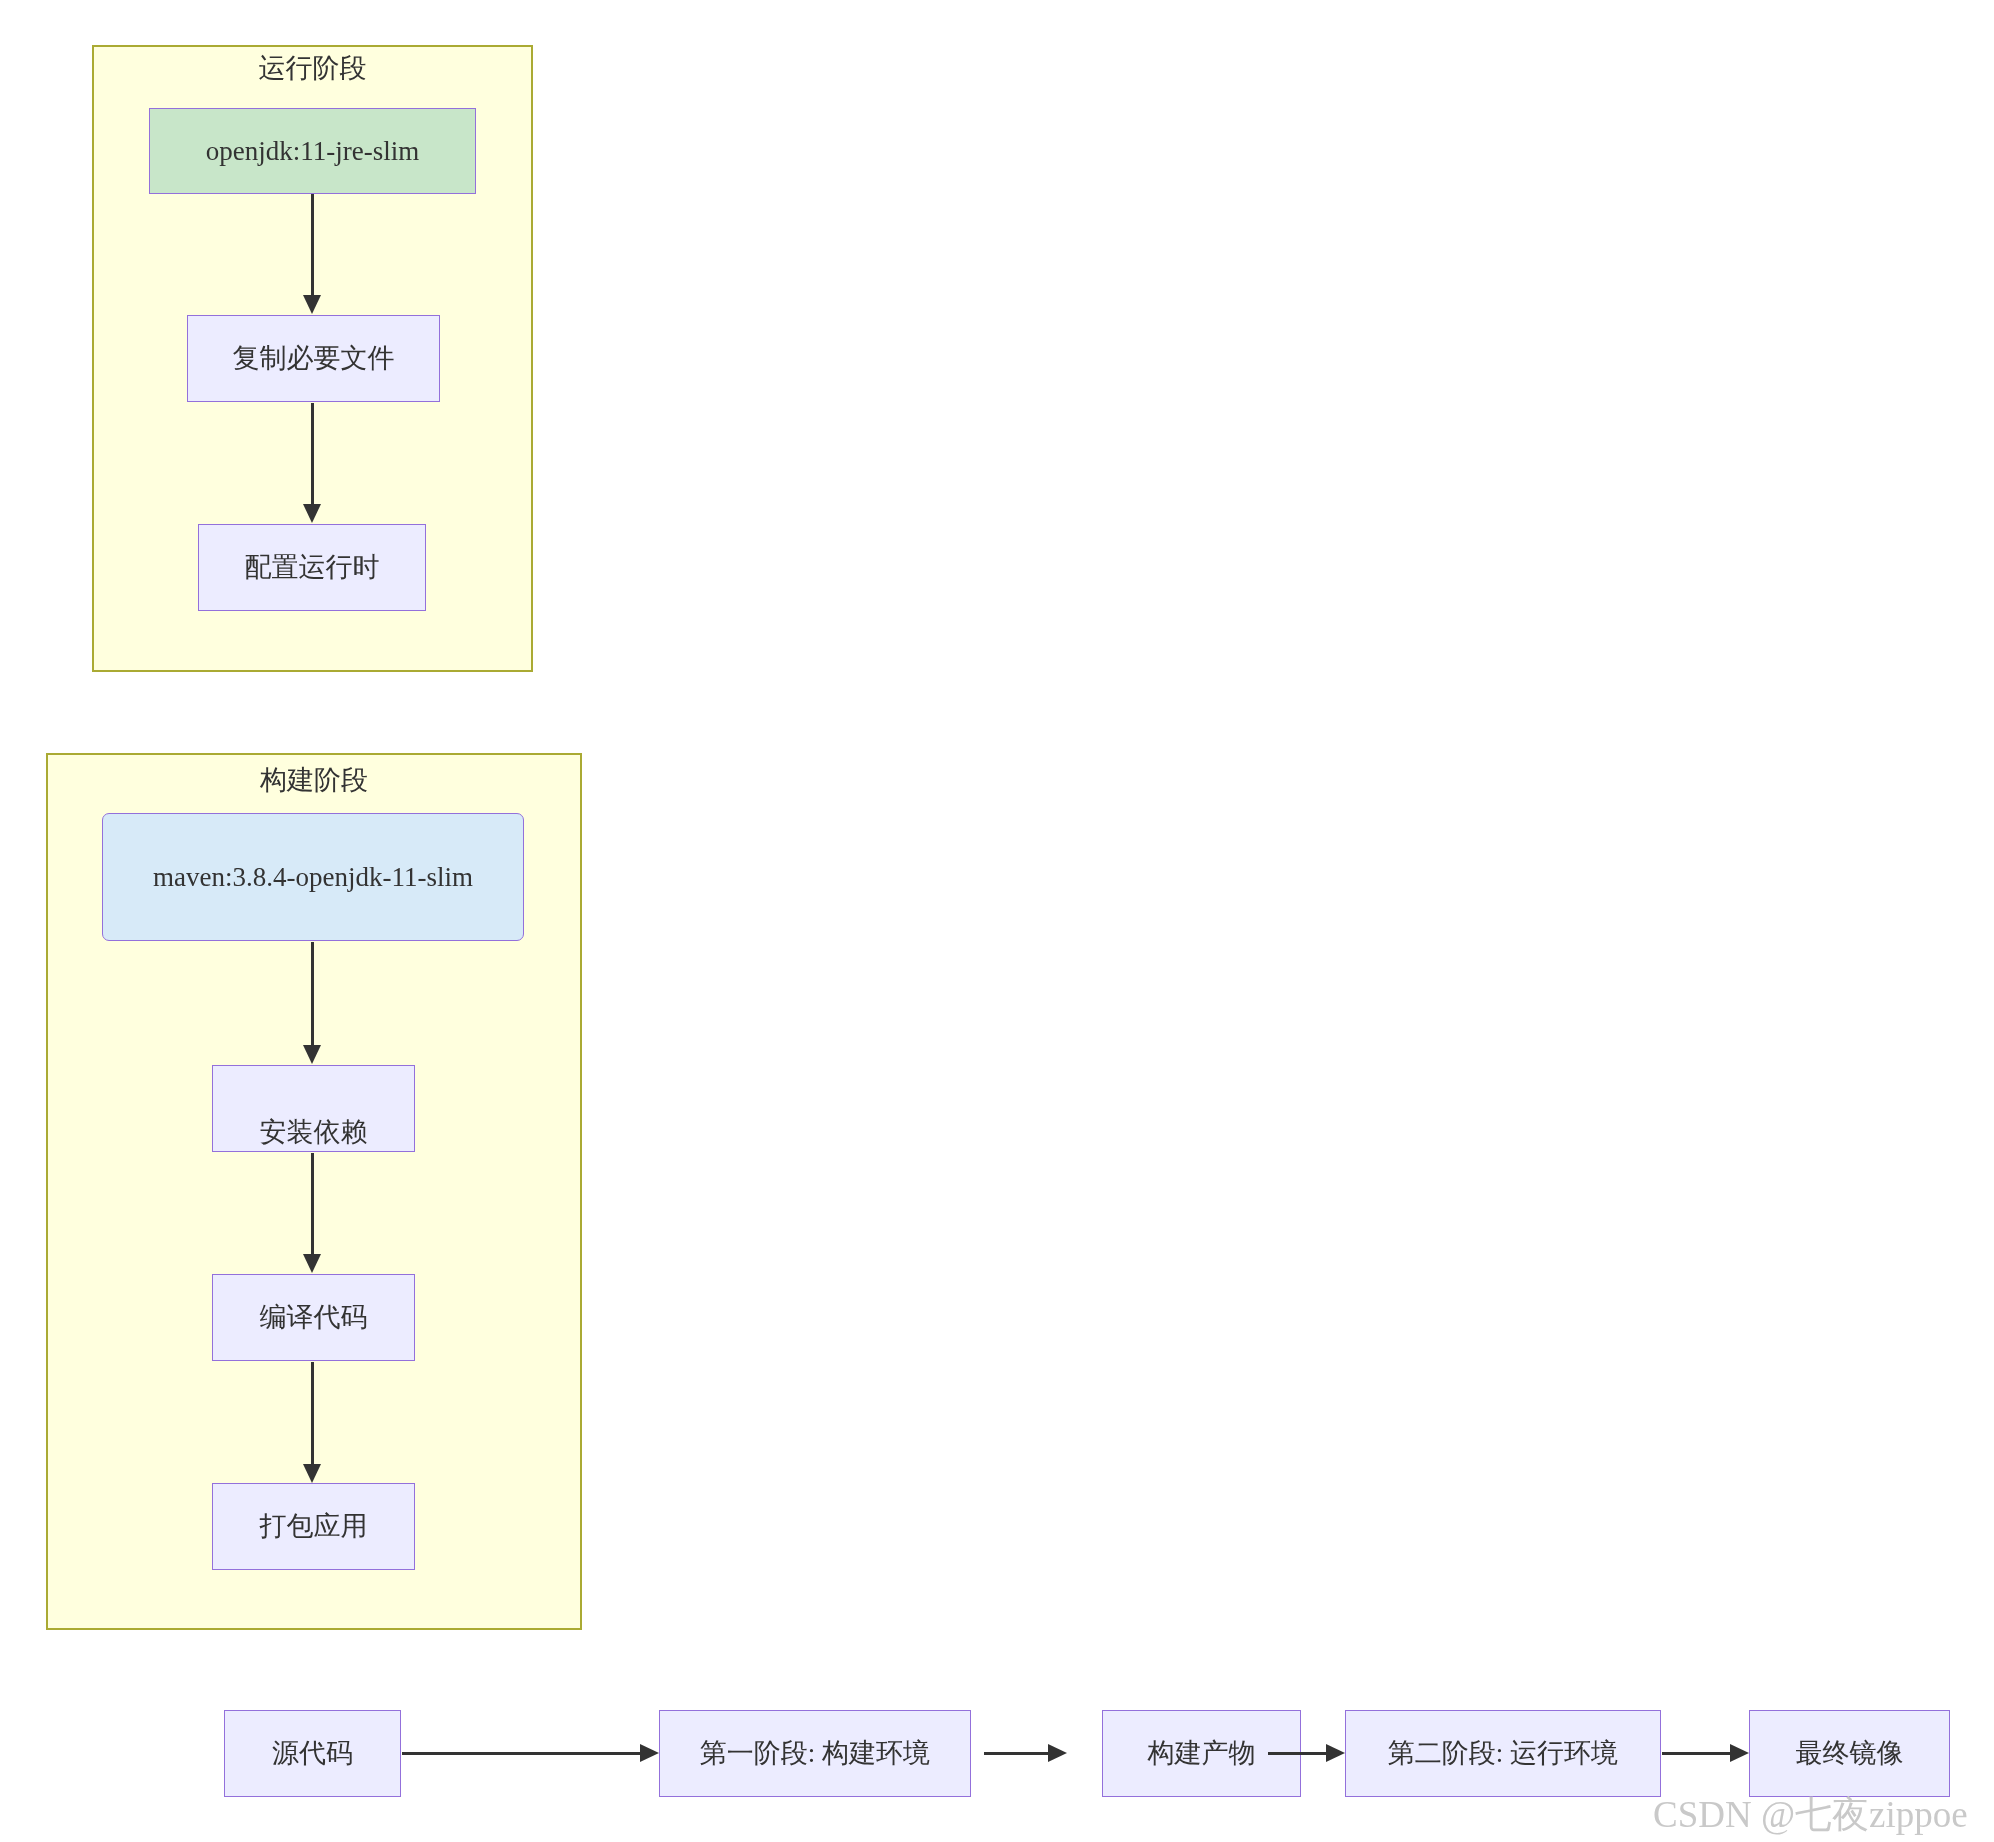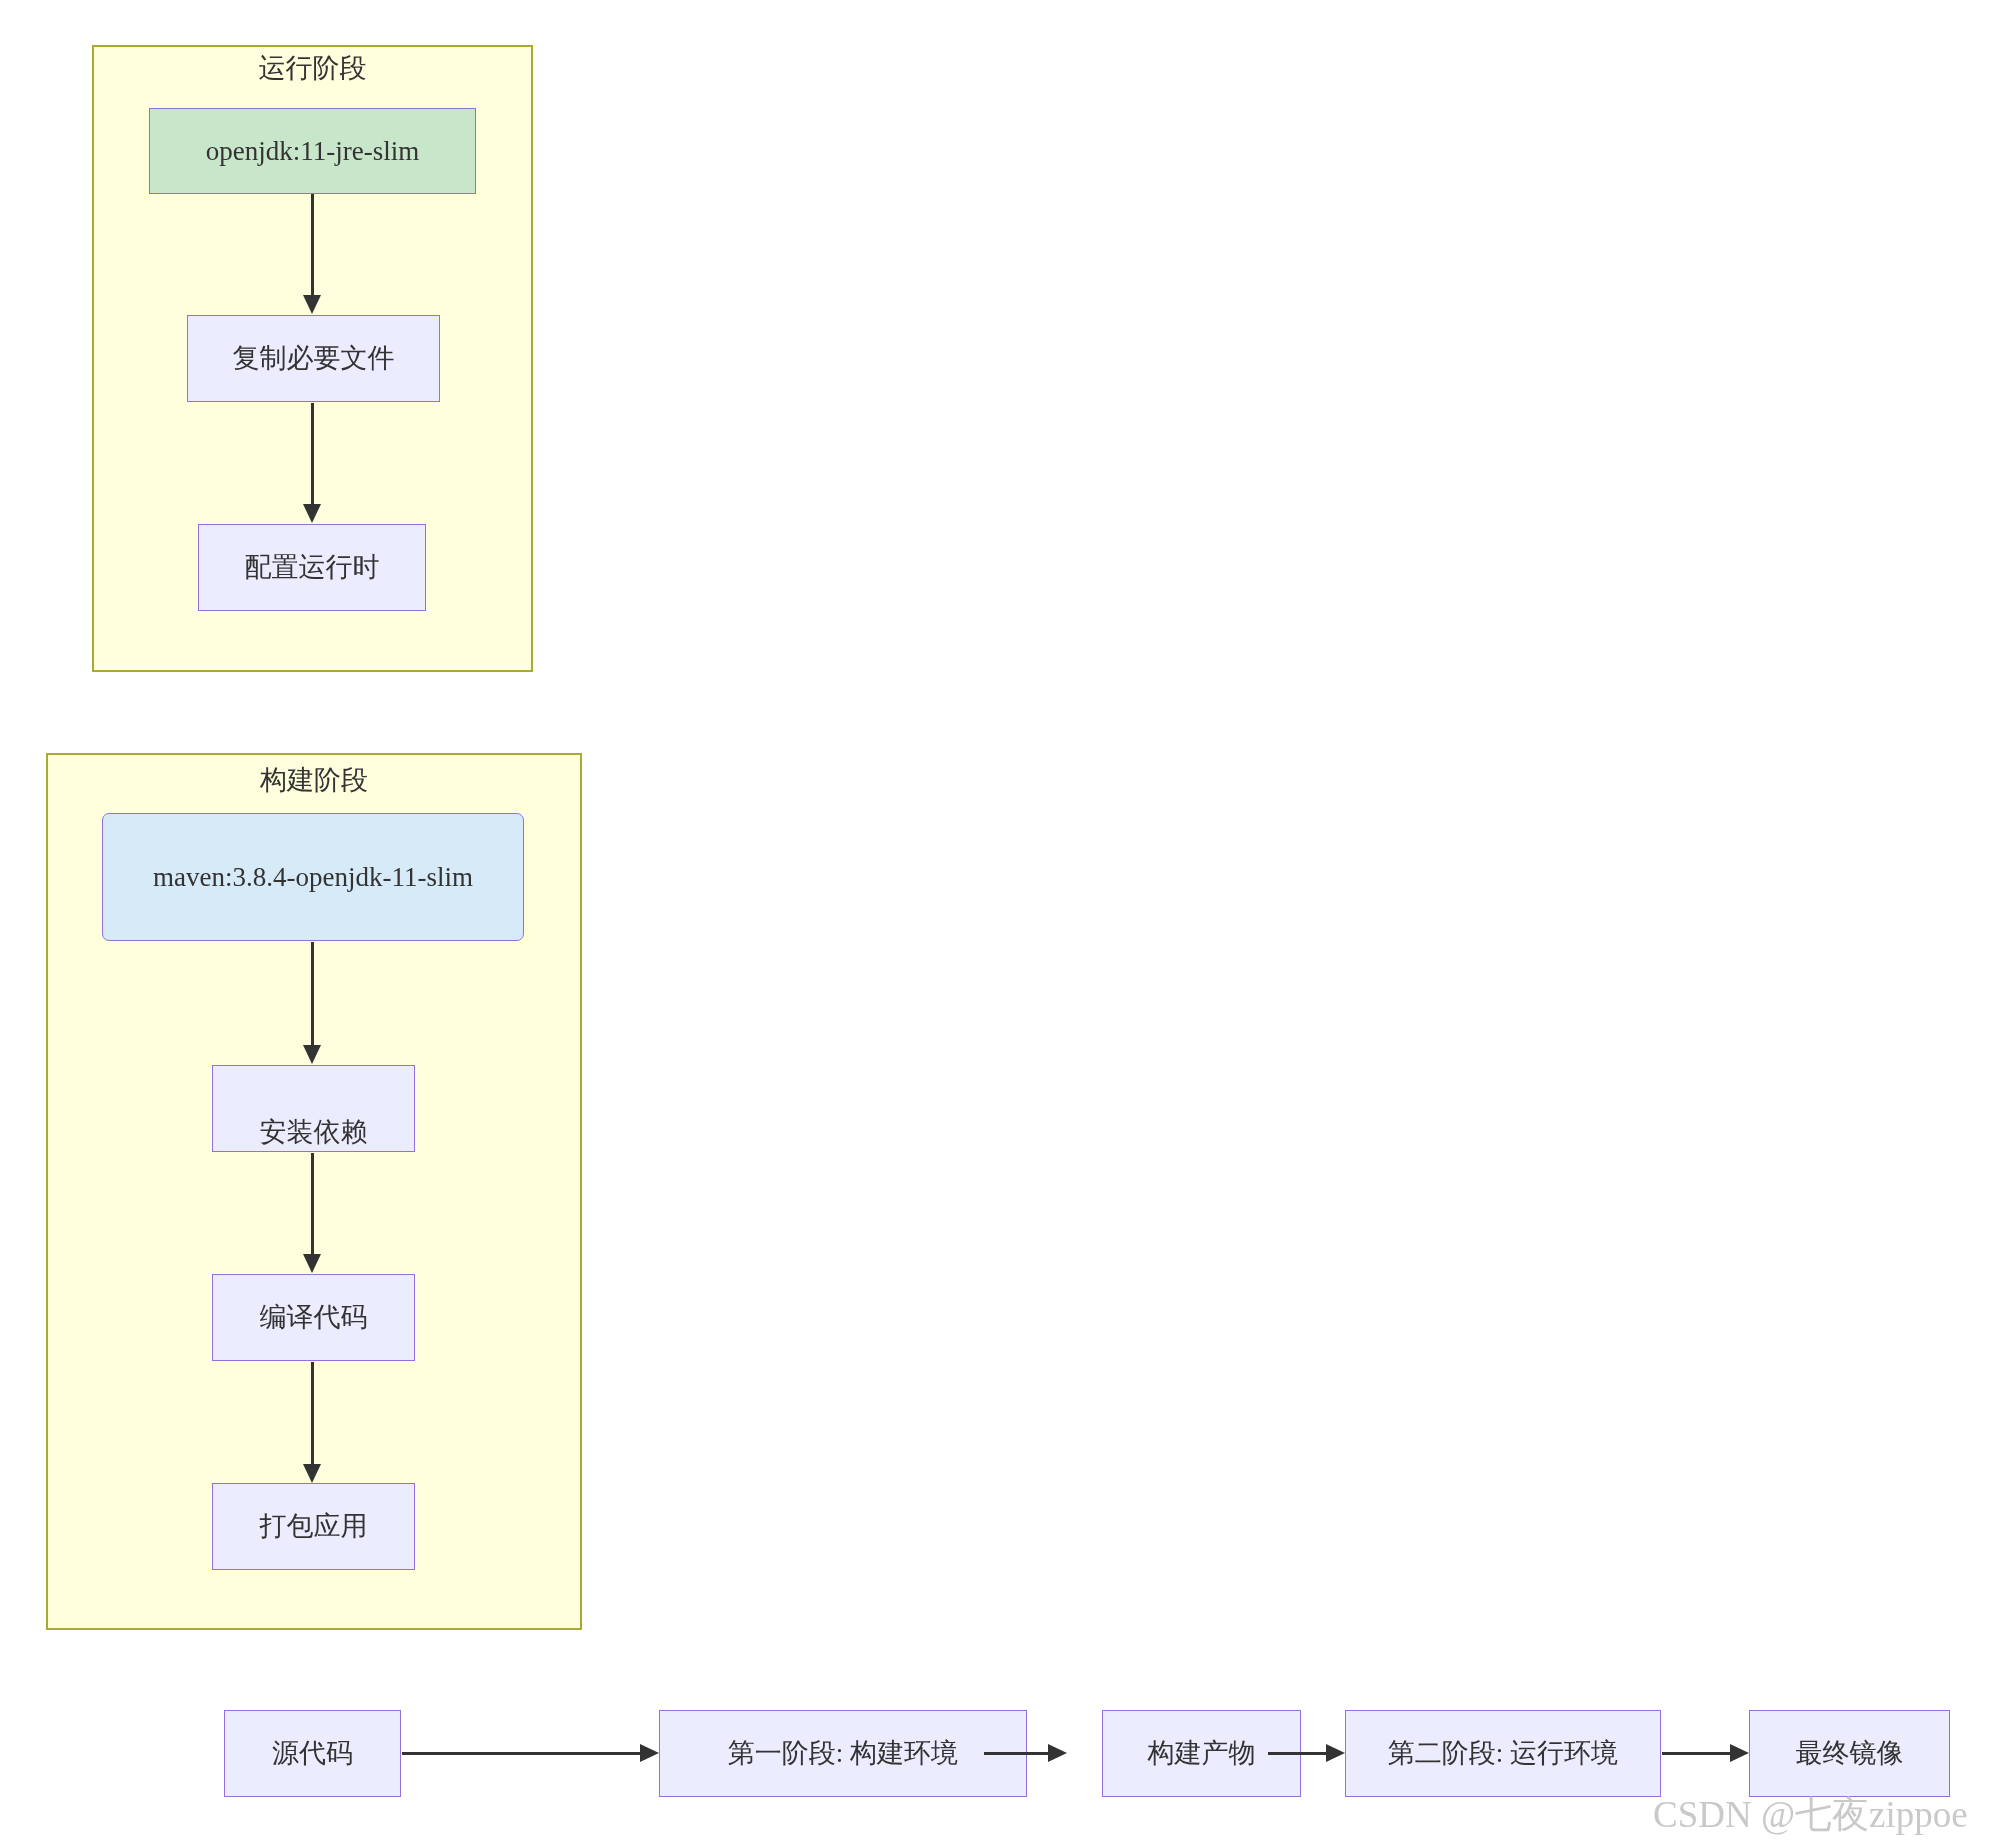--- a/index.html
+++ b/index.html
@@ -100,21 +100,21 @@
   #node-config{left:198px;top:524px;width:228px;height:87px;}
 
   #cluster-build{left:46px;top:753px;width:536px;height:877px;}
   #cluster-build-title{left:46px;top:762px;width:536px;}
   #node-maven{left:102px;top:813px;width:422px;height:128px;}
   #node-install{left:212px;top:1065px;width:203px;height:87px;align-items:flex-end;}
   #node-compile{left:212px;top:1274px;width:203px;height:87px;}
   #node-package{left:212px;top:1483px;width:203px;height:87px;}
 
   #flow-source{left:224px;top:1710px;width:177px;height:87px;text-align:center;}
-  #flow-stage1{left:659px;top:1710px;width:368px;height:87px;}
+  #flow-stage1{left:659px;top:1710px;width:312px;height:87px;}
   #flow-artifact{left:1081px;top:1710px;width:199px;height:87px;margin-left:21px;}
   #flow-stage2{left:1345px;top:1710px;width:316px;height:87px;}
   #flow-final{left:1749px;top:1710px;width:201px;height:87px;align-items:center;}
 
   #arr-openjdk-copy{left:311px;top:194px;height:101px;}
   #arr-copy-config{left:311px;top:403px;height:101px;}
   #arr-maven-install{left:311px;top:942px;height:103px;}
   #arr-install-compile{left:311px;top:1153px;height:101px;}
   #arr-compile-package{left:311px;top:1362px;height:102px;}
 

